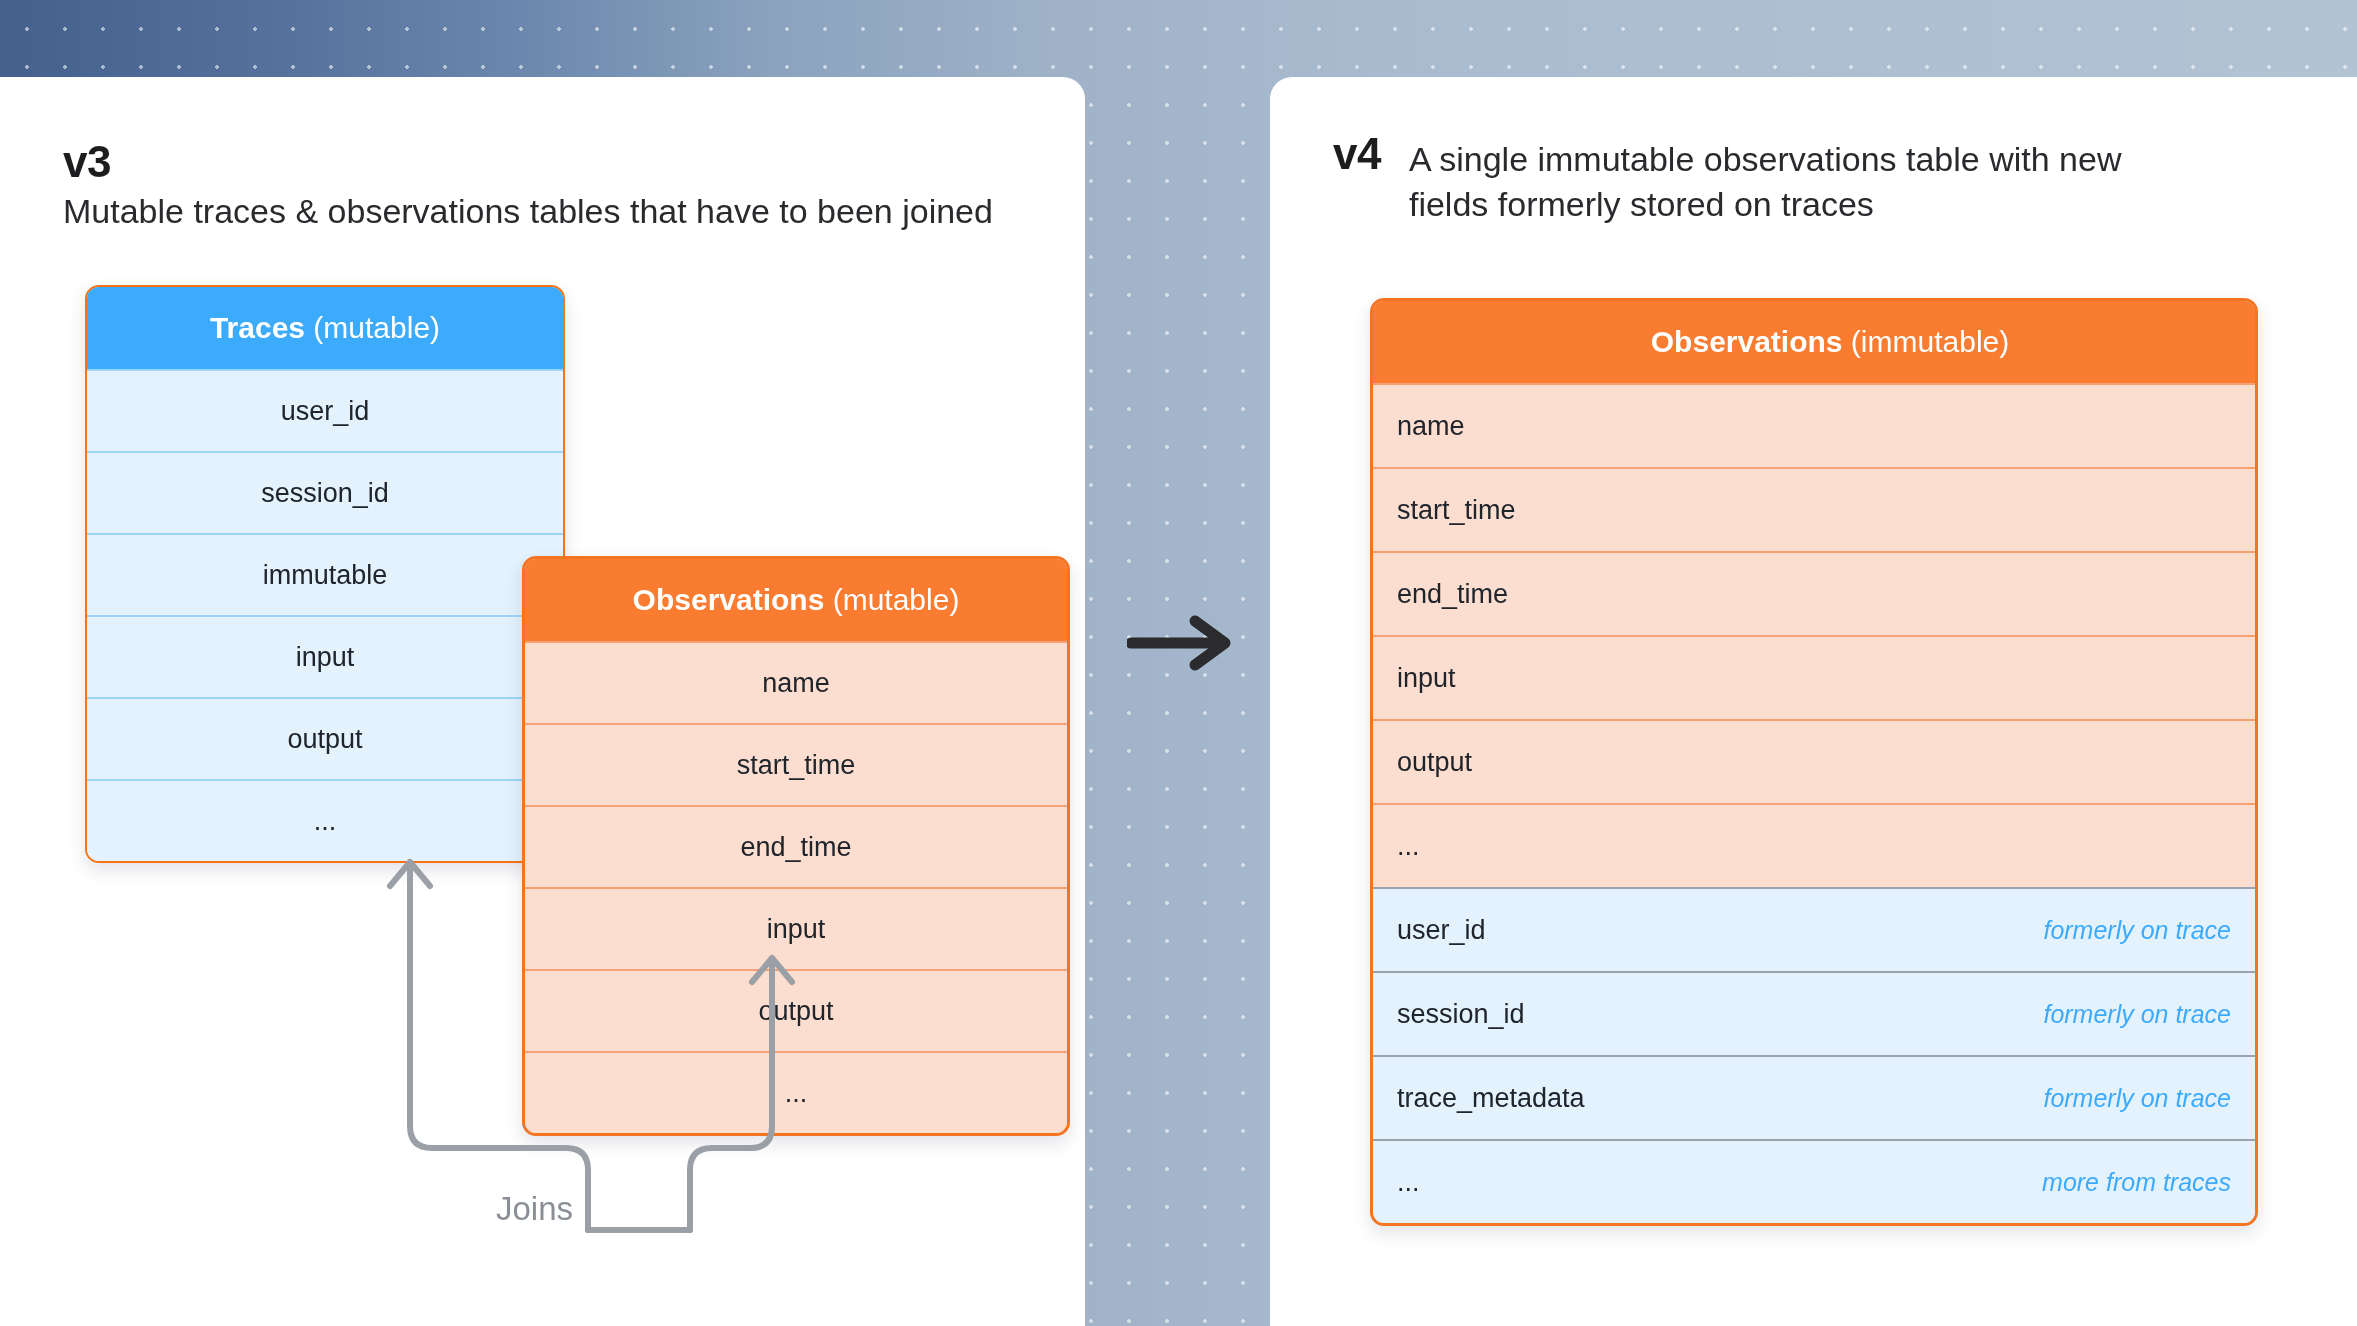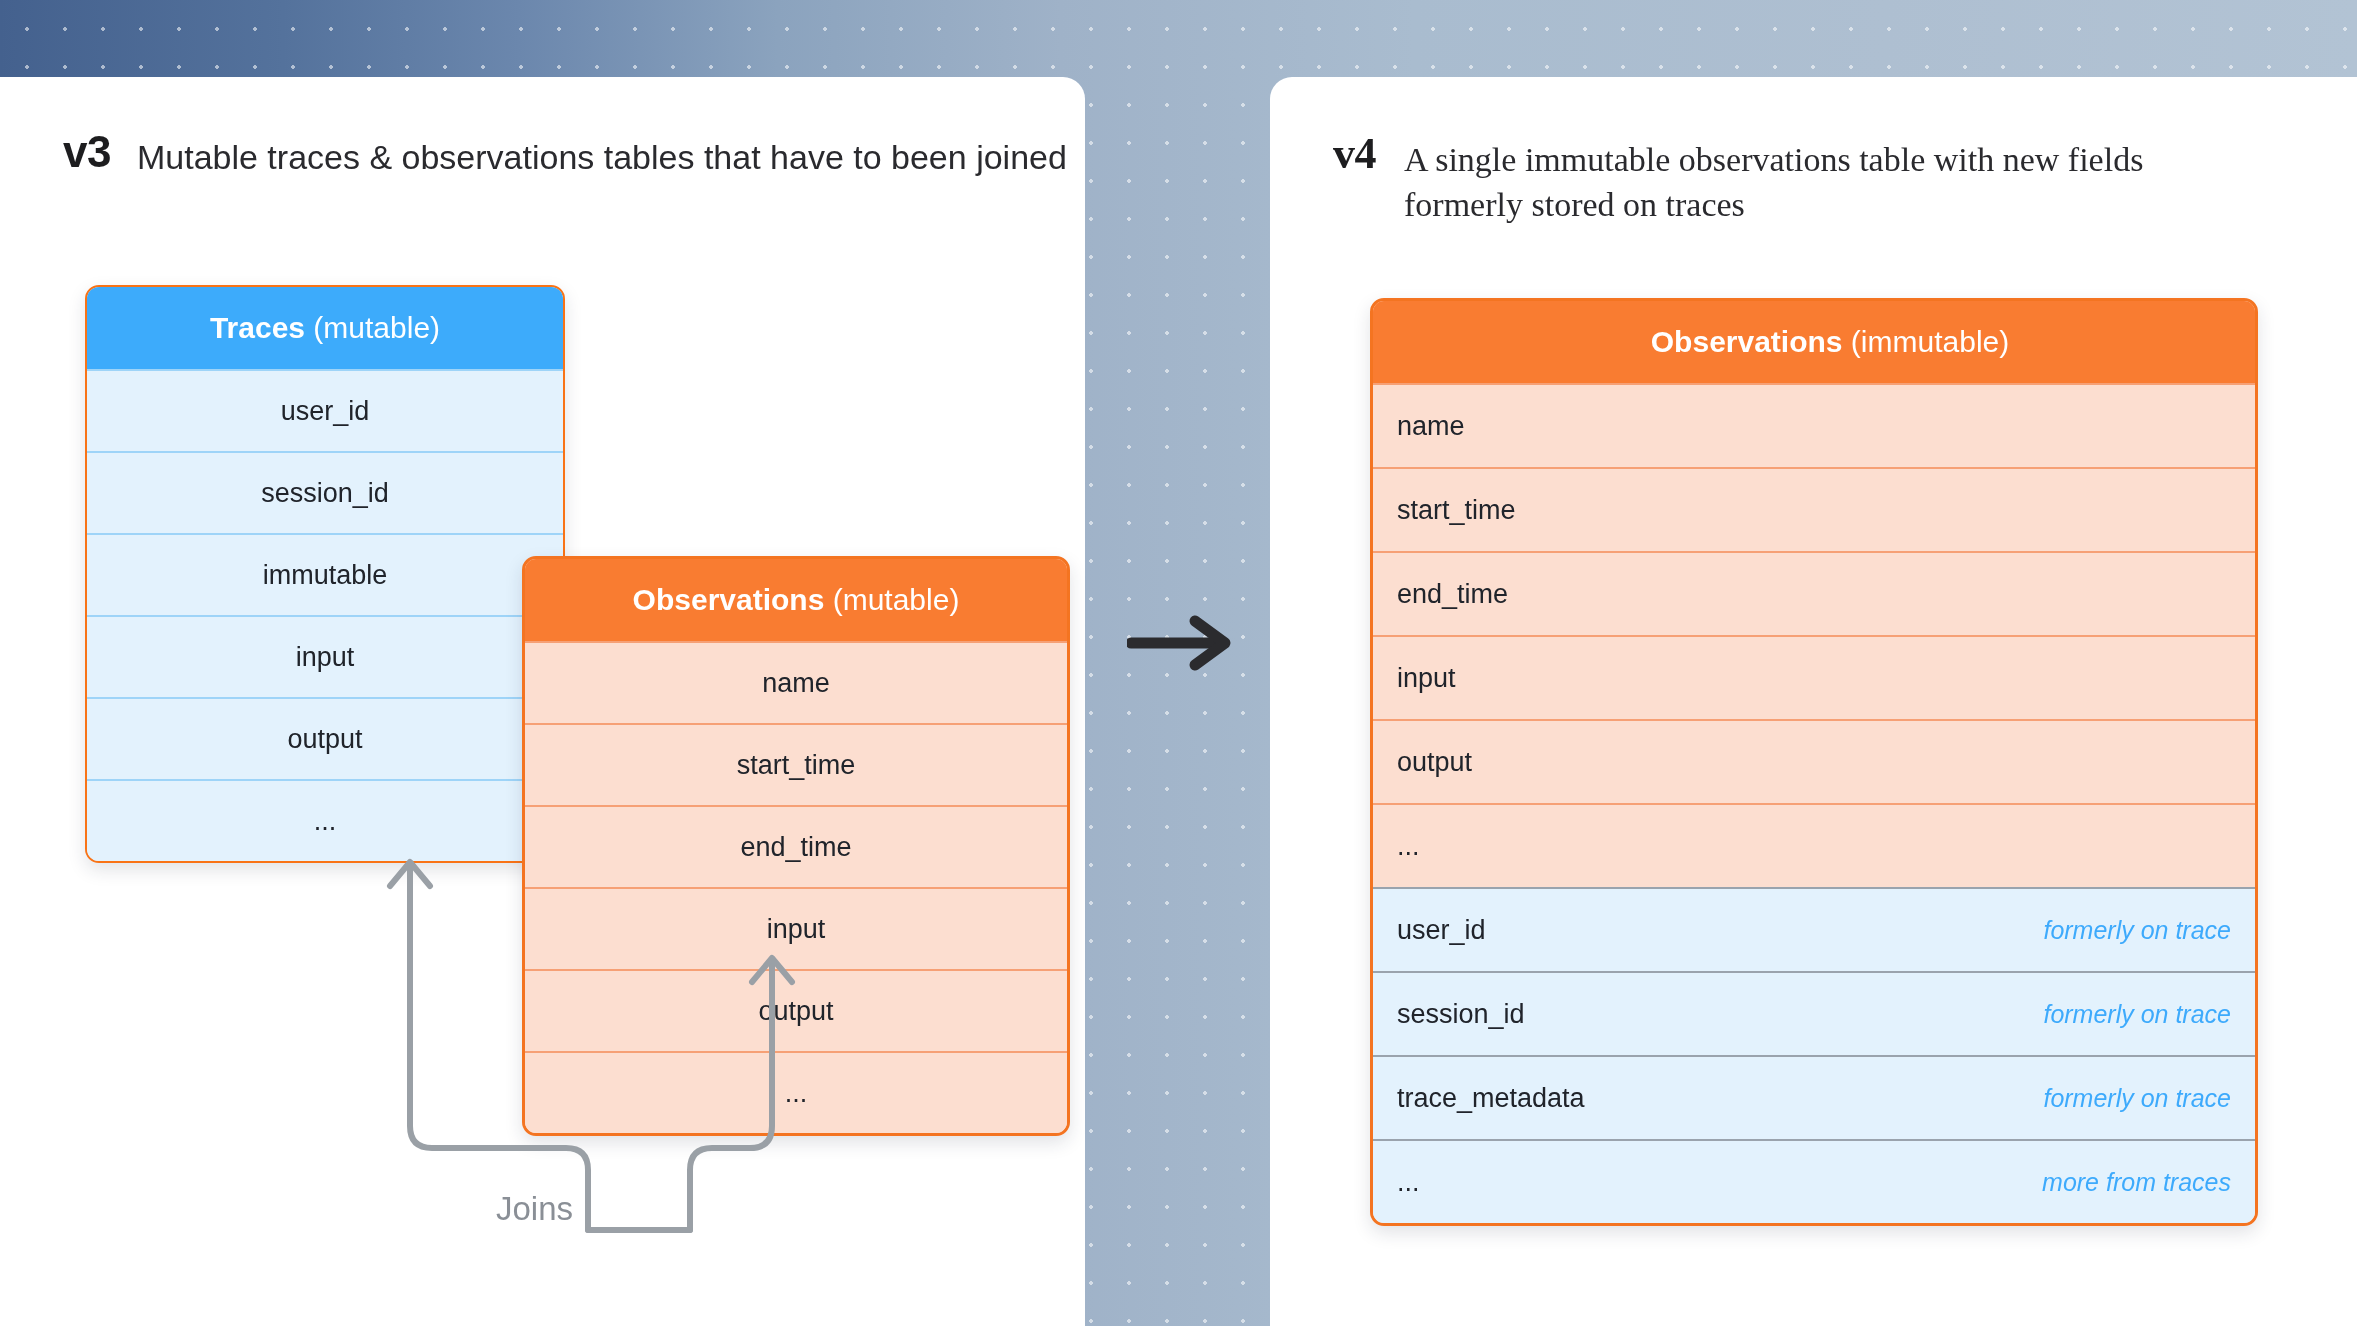--- a/index.html
+++ b/index.html
@@ -46,22 +46,22 @@
     left: 1127px; top: 613px;
     width: 106px; height: 60px;
   }
 
   
   .sec-head {
     position: absolute;
     display: flex;
     align-items: flex-start;
   }
-  .sec-head.left  { left: 63px;   top: 130px; width: 980px; }
-  .sec-head.right { left: 1333px; top: 132px; width: 900px; font-family: Liberation Serif, serif; }
+  .sec-head.left  { left: 63px;   top: 140px; width: 980px; flex-direction: column; }
+  .sec-head.right { left: 1333px; top: 132px; width: 900px; }
 
   .version-tag {
     font-size: 44px;
     font-weight: 700;
     color: #1d1d1f;
     letter-spacing: -0.5px;
     line-height: 1;
     white-space: nowrap;
   }
   .sec-head.left  .version-tag { margin-right: 26px; }

